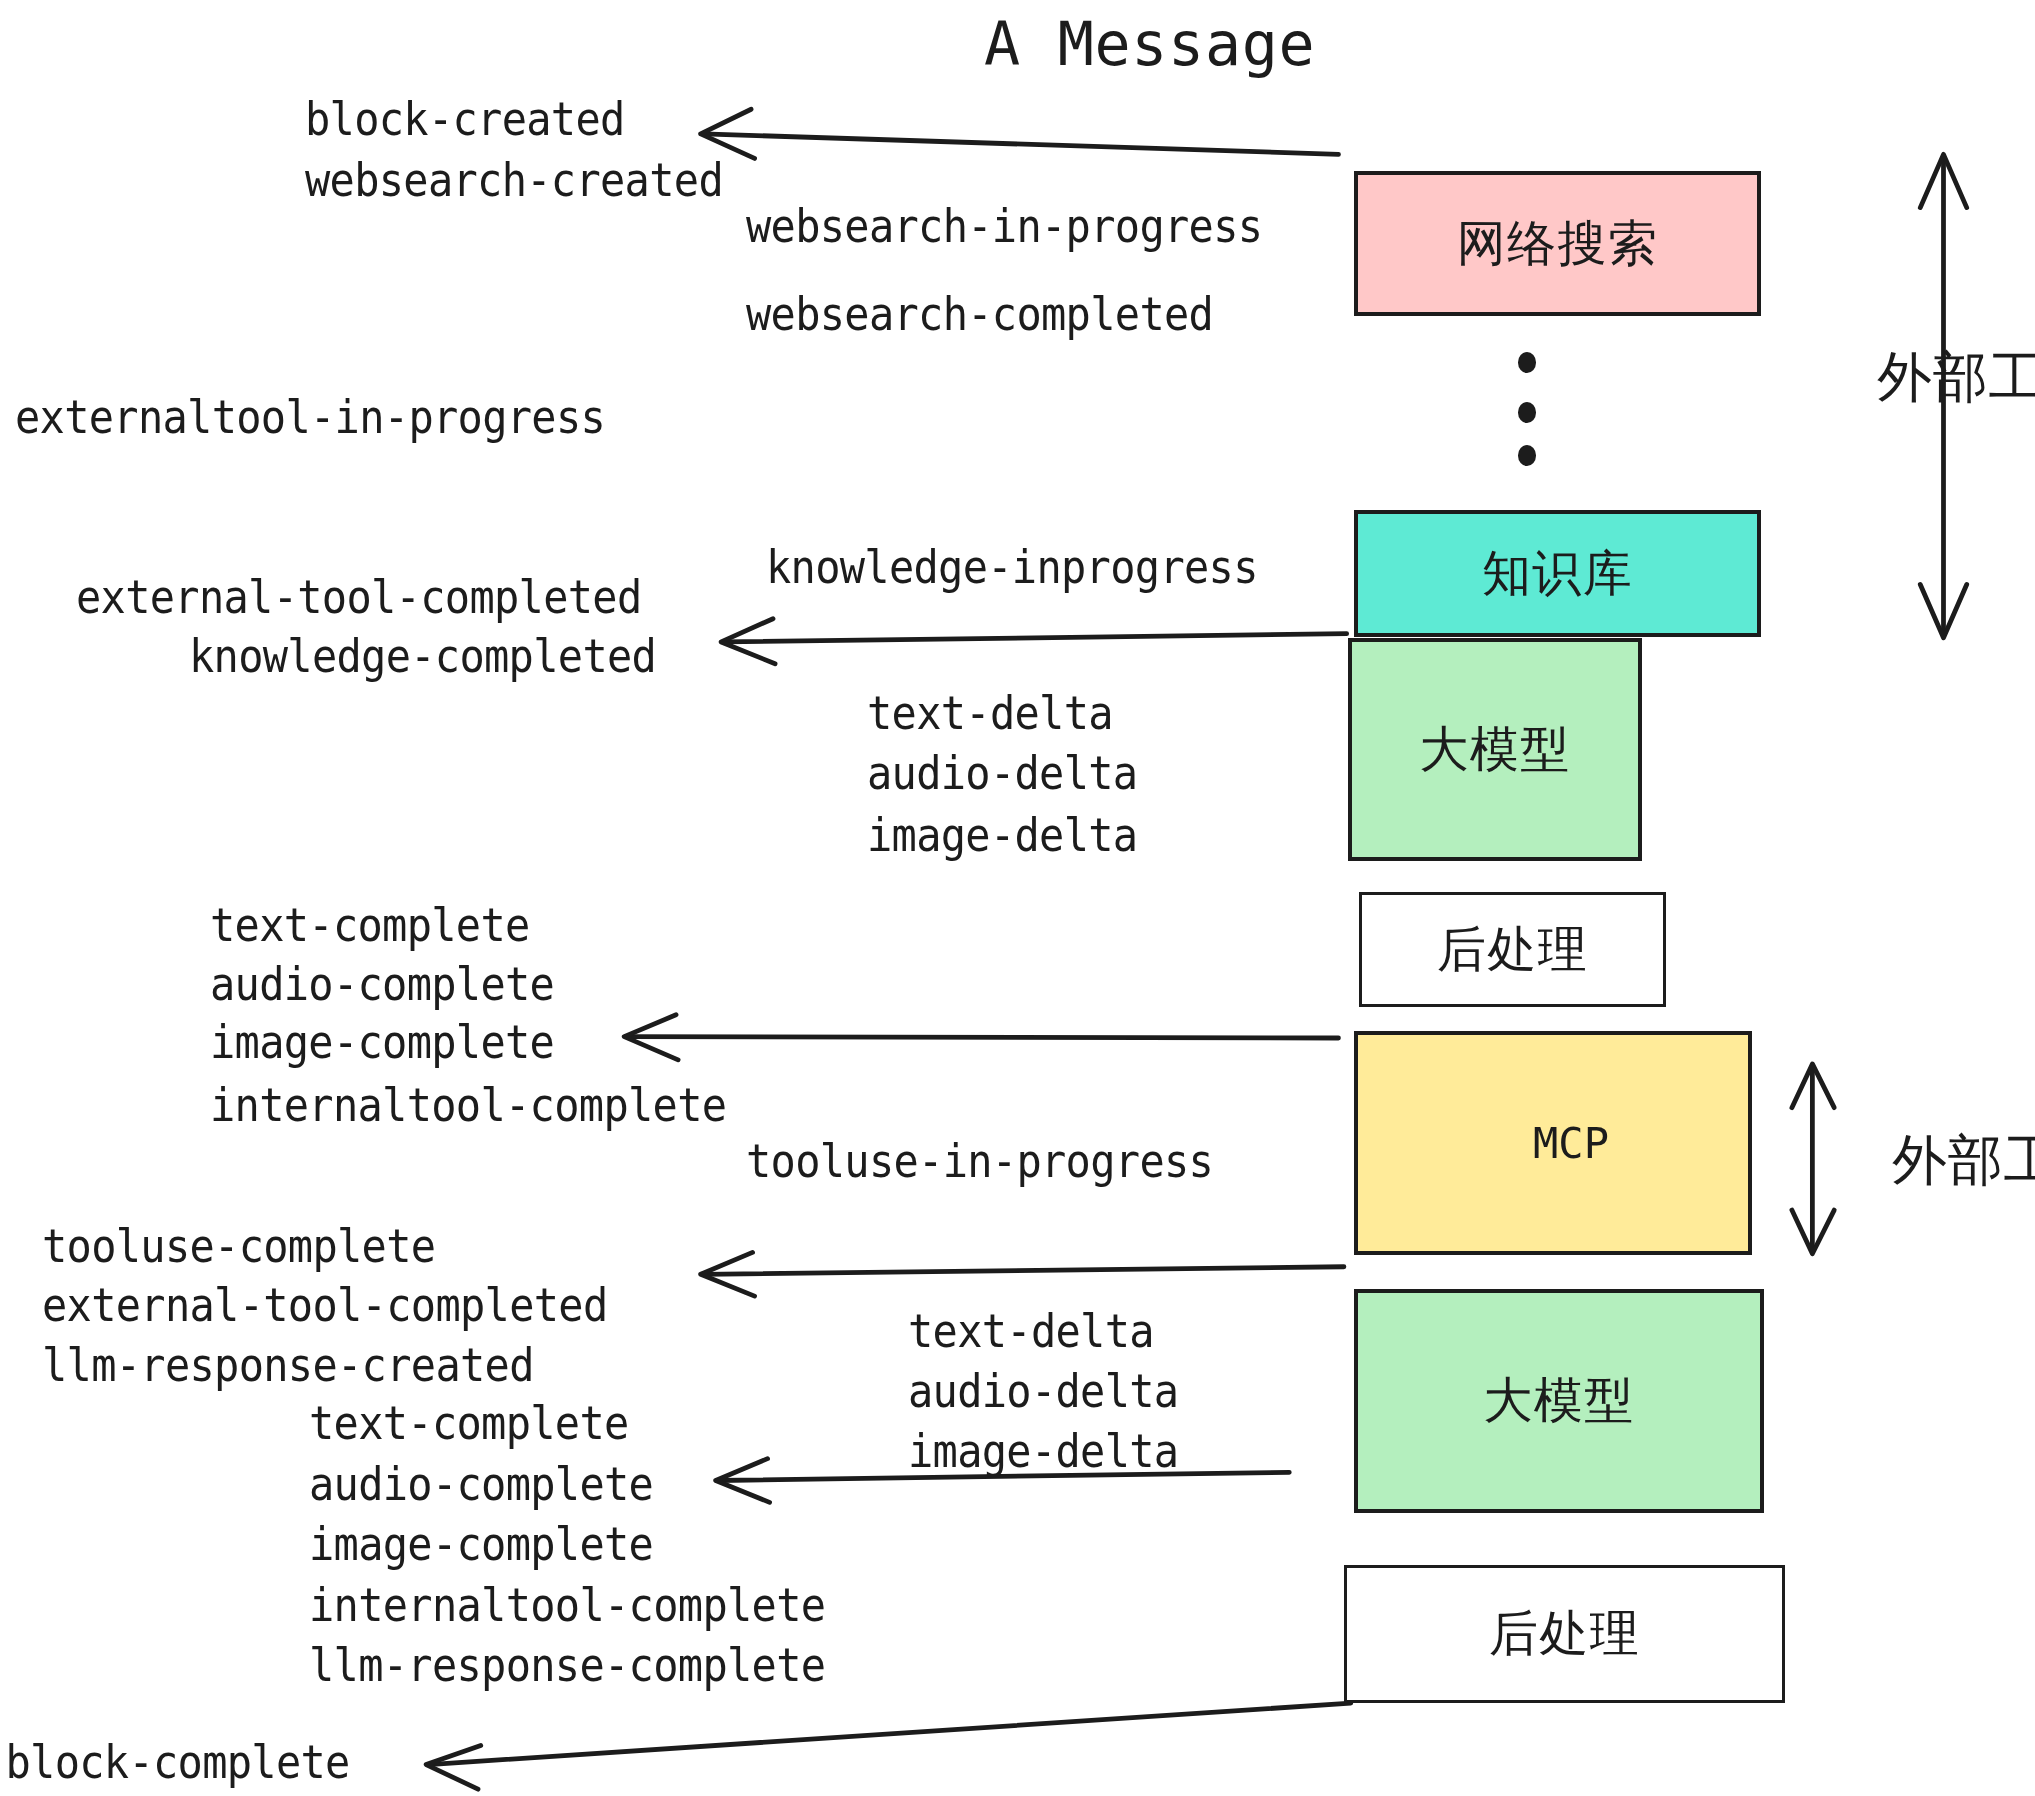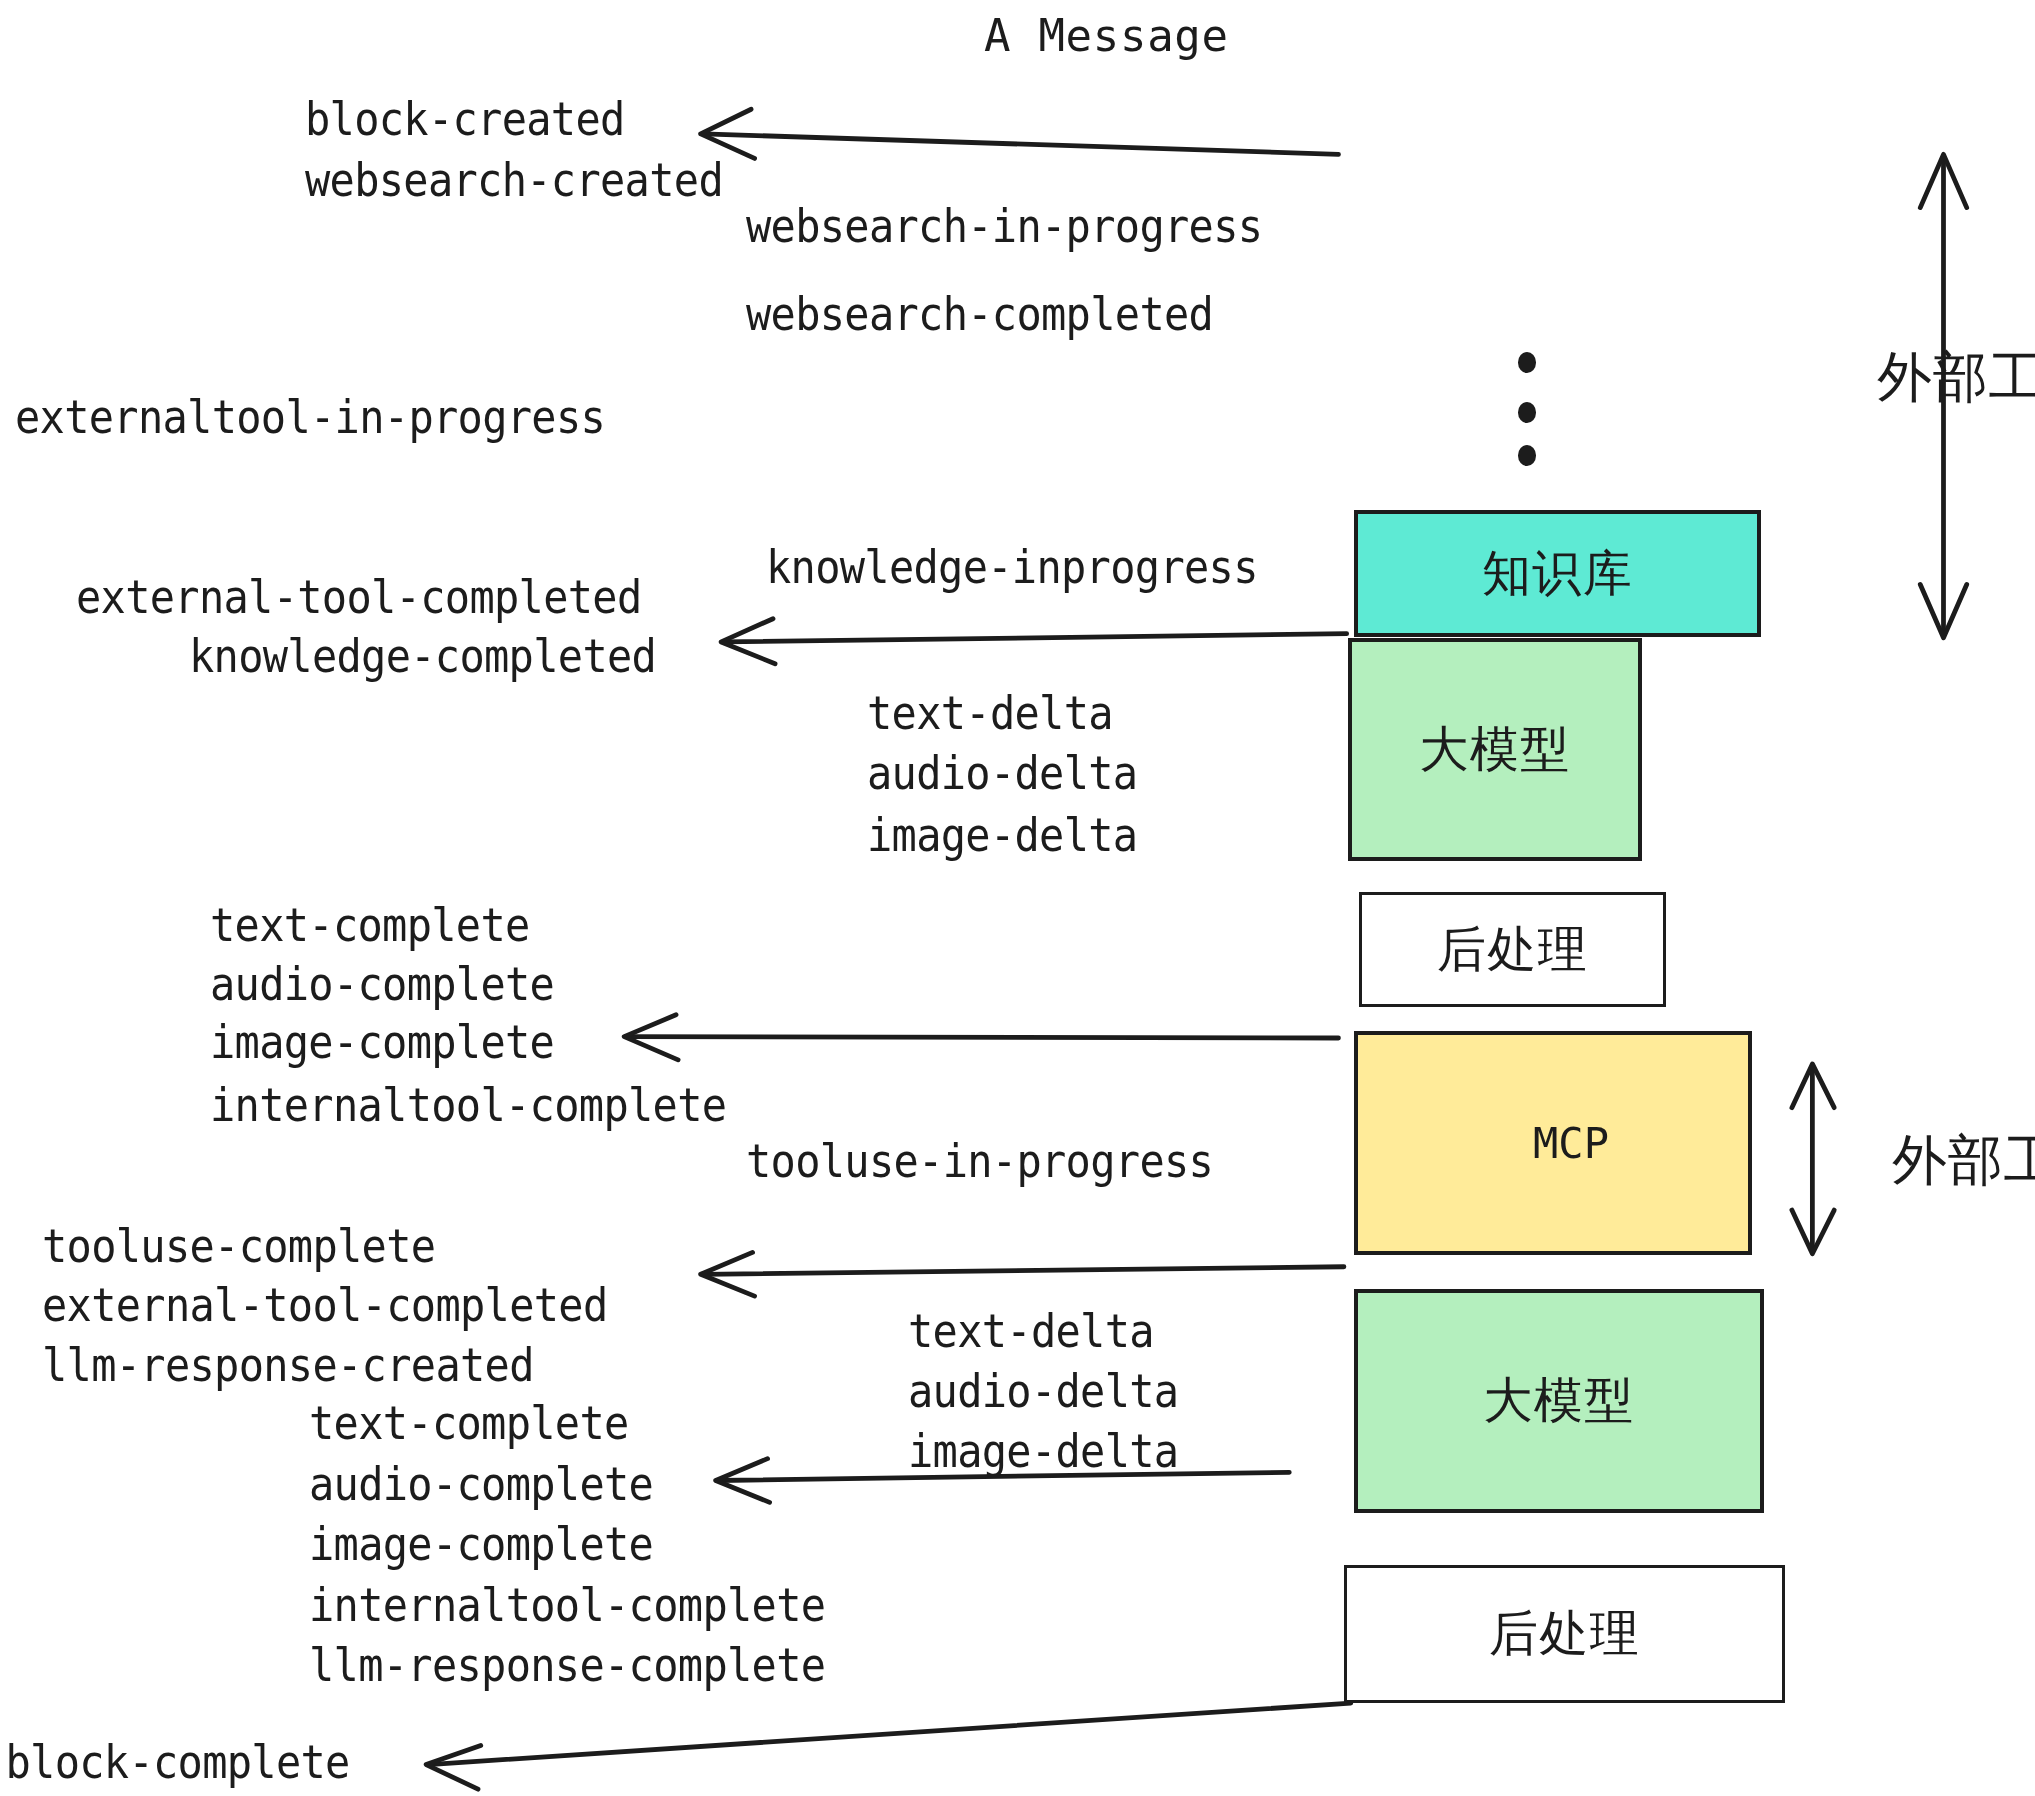--- a/index.html
+++ b/index.html
@@ -19,21 +19,21 @@
     line-height:1;
     letter-spacing:-0.7px;
     transform:scaleY(1.08);
     transform-origin:left top;
   }
   .title{
     position:absolute;
     white-space:nowrap;
     color:#1c1c1c;
     font-family:"DejaVu Sans Mono","Liberation Mono",monospace;
-    font-size:44px;
+    font-size:60px;
     line-height:1;
     letter-spacing:0.7px;
   }
   .box{
     position:absolute;
     border:4.1px solid #1c1c1c;
     box-sizing:border-box;
     display:flex;
     align-items:center;
     justify-content:center;
@@ -139,20 +139,23 @@
   <div class="lbl" style="left:908px;top:1429px;">image-delta</div>
 
   <div class="lbl" style="left:309px;top:1401px;">text-complete</div>
   <div class="lbl" style="left:309px;top:1462px;">audio-complete</div>
   <div class="lbl" style="left:309px;top:1522px;">image-complete</div>
   <div class="lbl" style="left:309px;top:1583px;">internaltool-complete</div>
   <div class="lbl" style="left:309px;top:1643px;">llm-response-complete</div>
 
   <div class="lbl" style="left:5.5px;top:1740px;">block-complete</div>
 
+  <div class="box" style="left:1354px;top:171px;width:407px;height:145px;background:#FFC8C8;">
+    <span>网络搜索</span>
+  </div>
 
   <div class="dot" style="left:1518px;top:352px;"></div>
   <div class="dot" style="left:1518px;top:402px;"></div>
   <div class="dot" style="left:1518px;top:445px;"></div>
 
   <div class="box" style="left:1354px;top:510px;width:407px;height:127px;background:#5eead4;">
     <span>知识库</span>
   </div>
 
   <div class="box" style="left:1348px;top:638px;width:294px;height:223px;background:#B4EFBE;">

